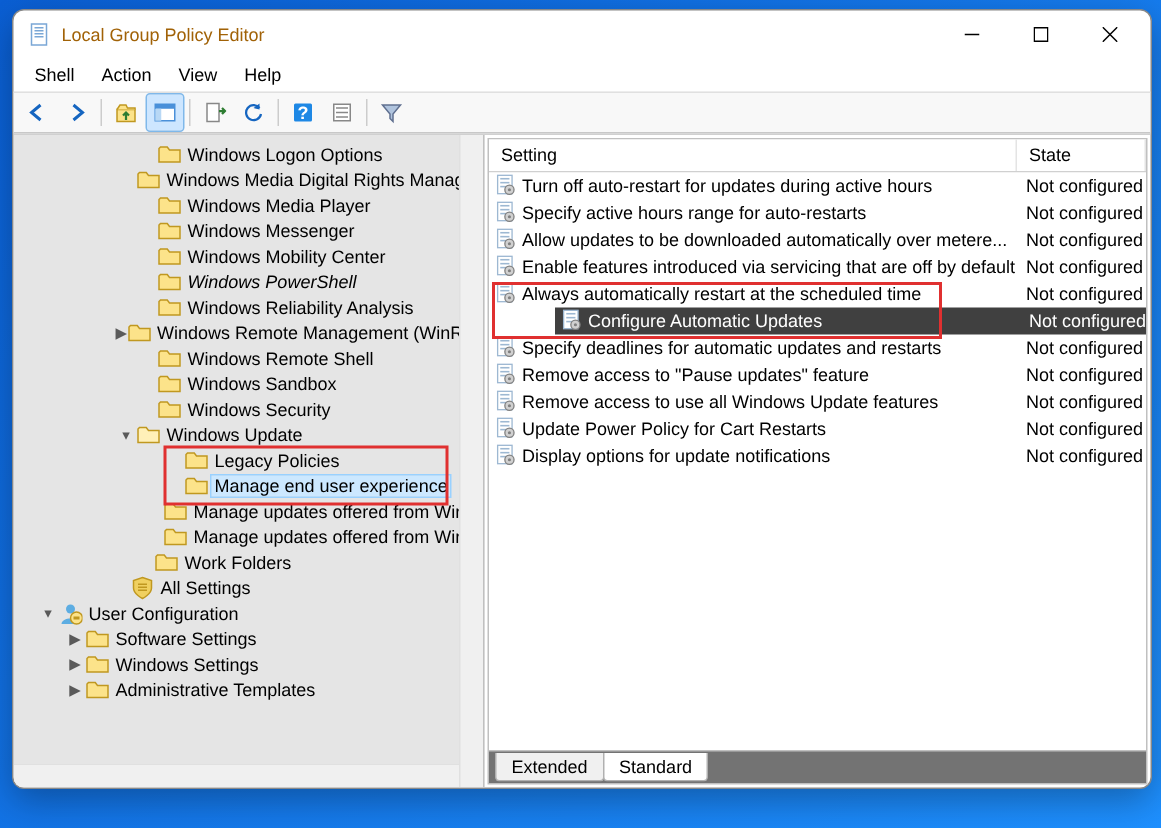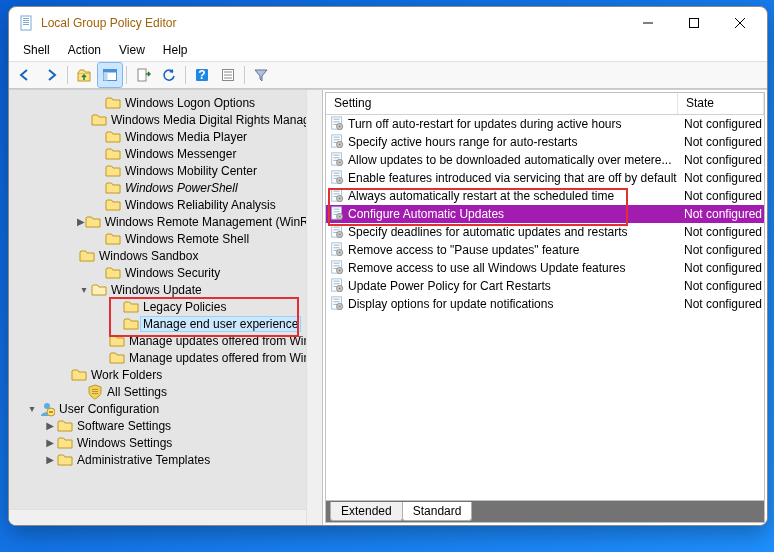--- a/index.html
+++ b/index.html
@@ -22,21 +22,21 @@
 .folder-icon, .setting-icon, .shield-icon, .user-icon { width: 16px; height: 16px; margin-right: 2px; flex-shrink:0;}
 .tnode .label { padding: 0 2px; }
 .tnode.selected .label { background: #cce8ff; outline: 1px solid #99d1ff; }
 .details-pane { flex: 1; display: flex; flex-direction: column; overflow: hidden; }
 .list-header { height: 22px; display: flex; border-bottom: 1px solid #d0d0d0; background: #fff; }
 .list-header .col { padding: 3px 8px; border-right: 1px solid #e4e4e4; }
 .list-body { flex: 1; overflow: hidden; background: #fff; position: relative;}
 .lrow { display: flex; align-items: center; height: 18px; padding-left: 4px; white-space: nowrap; }
 .lrow .cell-setting { width: 348px; display: flex; align-items: center; overflow: hidden; }
 .lrow .cell-state { padding-left: 6px; }
-.lrow.selected { background: #a21caf; color: #fff; }
+.lrow.selected { background: #404040; color: #fff; margin-left: 44px; }
 .highlight-box { position: absolute; border: 2px solid #e03030; pointer-events: none; z-index: 50; }
 .tabstrip { height: 22px; display: flex; align-items: flex-end; border-top: 1px solid #c0c0c0; background: #737373; padding-left: 4px; position: relative;}
 .tab { padding: 2px 10px; border: 1px solid #b0b0b0; border-top: none; border-radius: 0 0 3px 3px; background: #fff; margin-right: -1px; position: relative; top:-1px;}
 .tab.inactive { background: #f0f0f0; }
 .scrollbar-v { position: absolute; right: 0; top: 0; bottom: 0; width: 16px; background: #f0f0f0; border-left: 1px solid #e0e0e0; }
 .scrollbar-h { position: absolute; left: 0; right: 16px; bottom: 0; height: 16px; background: #f0f0f0; border-top: 1px solid #e0e0e0; }
 svg { display: block; }
 </style>
 </head>
 <body>
@@ -217,21 +217,21 @@
           </div>
           <div class="tnode" style="padding-left: 82px;">
             <span class="twisty"></span>
             <span class="folder-icon">
               <svg width="16" height="16" viewBox="0 0 16 16">
                 <path d="M1 4 L1 13 L15 13 L15 5 L8 5 L6.5 3 L2 3 Z" fill="#fce38a" stroke="#c09820"></path>
               </svg>
             </span>
             <span class="label">Windows Remote Shell</span>
           </div>
-          <div class="tnode" style="padding-left: 56px;">
+          <div class="tnode" style="padding-left: 82px;">
             <span class="twisty"></span>
             <span class="folder-icon">
               <svg width="16" height="16" viewBox="0 0 16 16">
                 <path d="M1 4 L1 13 L15 13 L15 5 L8 5 L6.5 3 L2 3 Z" fill="#fce38a" stroke="#c09820"></path>
               </svg>
             </span>
             <span class="label">Windows Sandbox</span>
           </div>
           <div class="tnode" style="padding-left: 82px;">
             <span class="twisty"></span>
@@ -280,21 +280,21 @@
           </div>
           <div class="tnode" style="padding-left: 100px;">
             <span class="twisty"></span>
             <span class="folder-icon">
               <svg width="16" height="16" viewBox="0 0 16 16">
                 <path d="M1 4 L1 13 L15 13 L15 5 L8 5 L6.5 3 L2 3 Z" fill="#fce38a" stroke="#c09820"></path>
               </svg>
             </span>
             <span class="label">Manage updates offered from Windows Update</span>
           </div>
-          <div class="tnode" style="padding-left: 48px;">
+          <div class="tnode" style="padding-left: 80px;">
             <span class="twisty"></span>
             <span class="folder-icon">
               <svg width="16" height="16" viewBox="0 0 16 16">
                 <path d="M1 4 L1 13 L15 13 L15 5 L8 5 L6.5 3 L2 3 Z" fill="#fce38a" stroke="#c09820"></path>
               </svg>
             </span>
             <span class="label">Work Folders</span>
           </div>
           <div class="tnode" style="padding-left: 64px;">
             <span class="twisty"></span>

